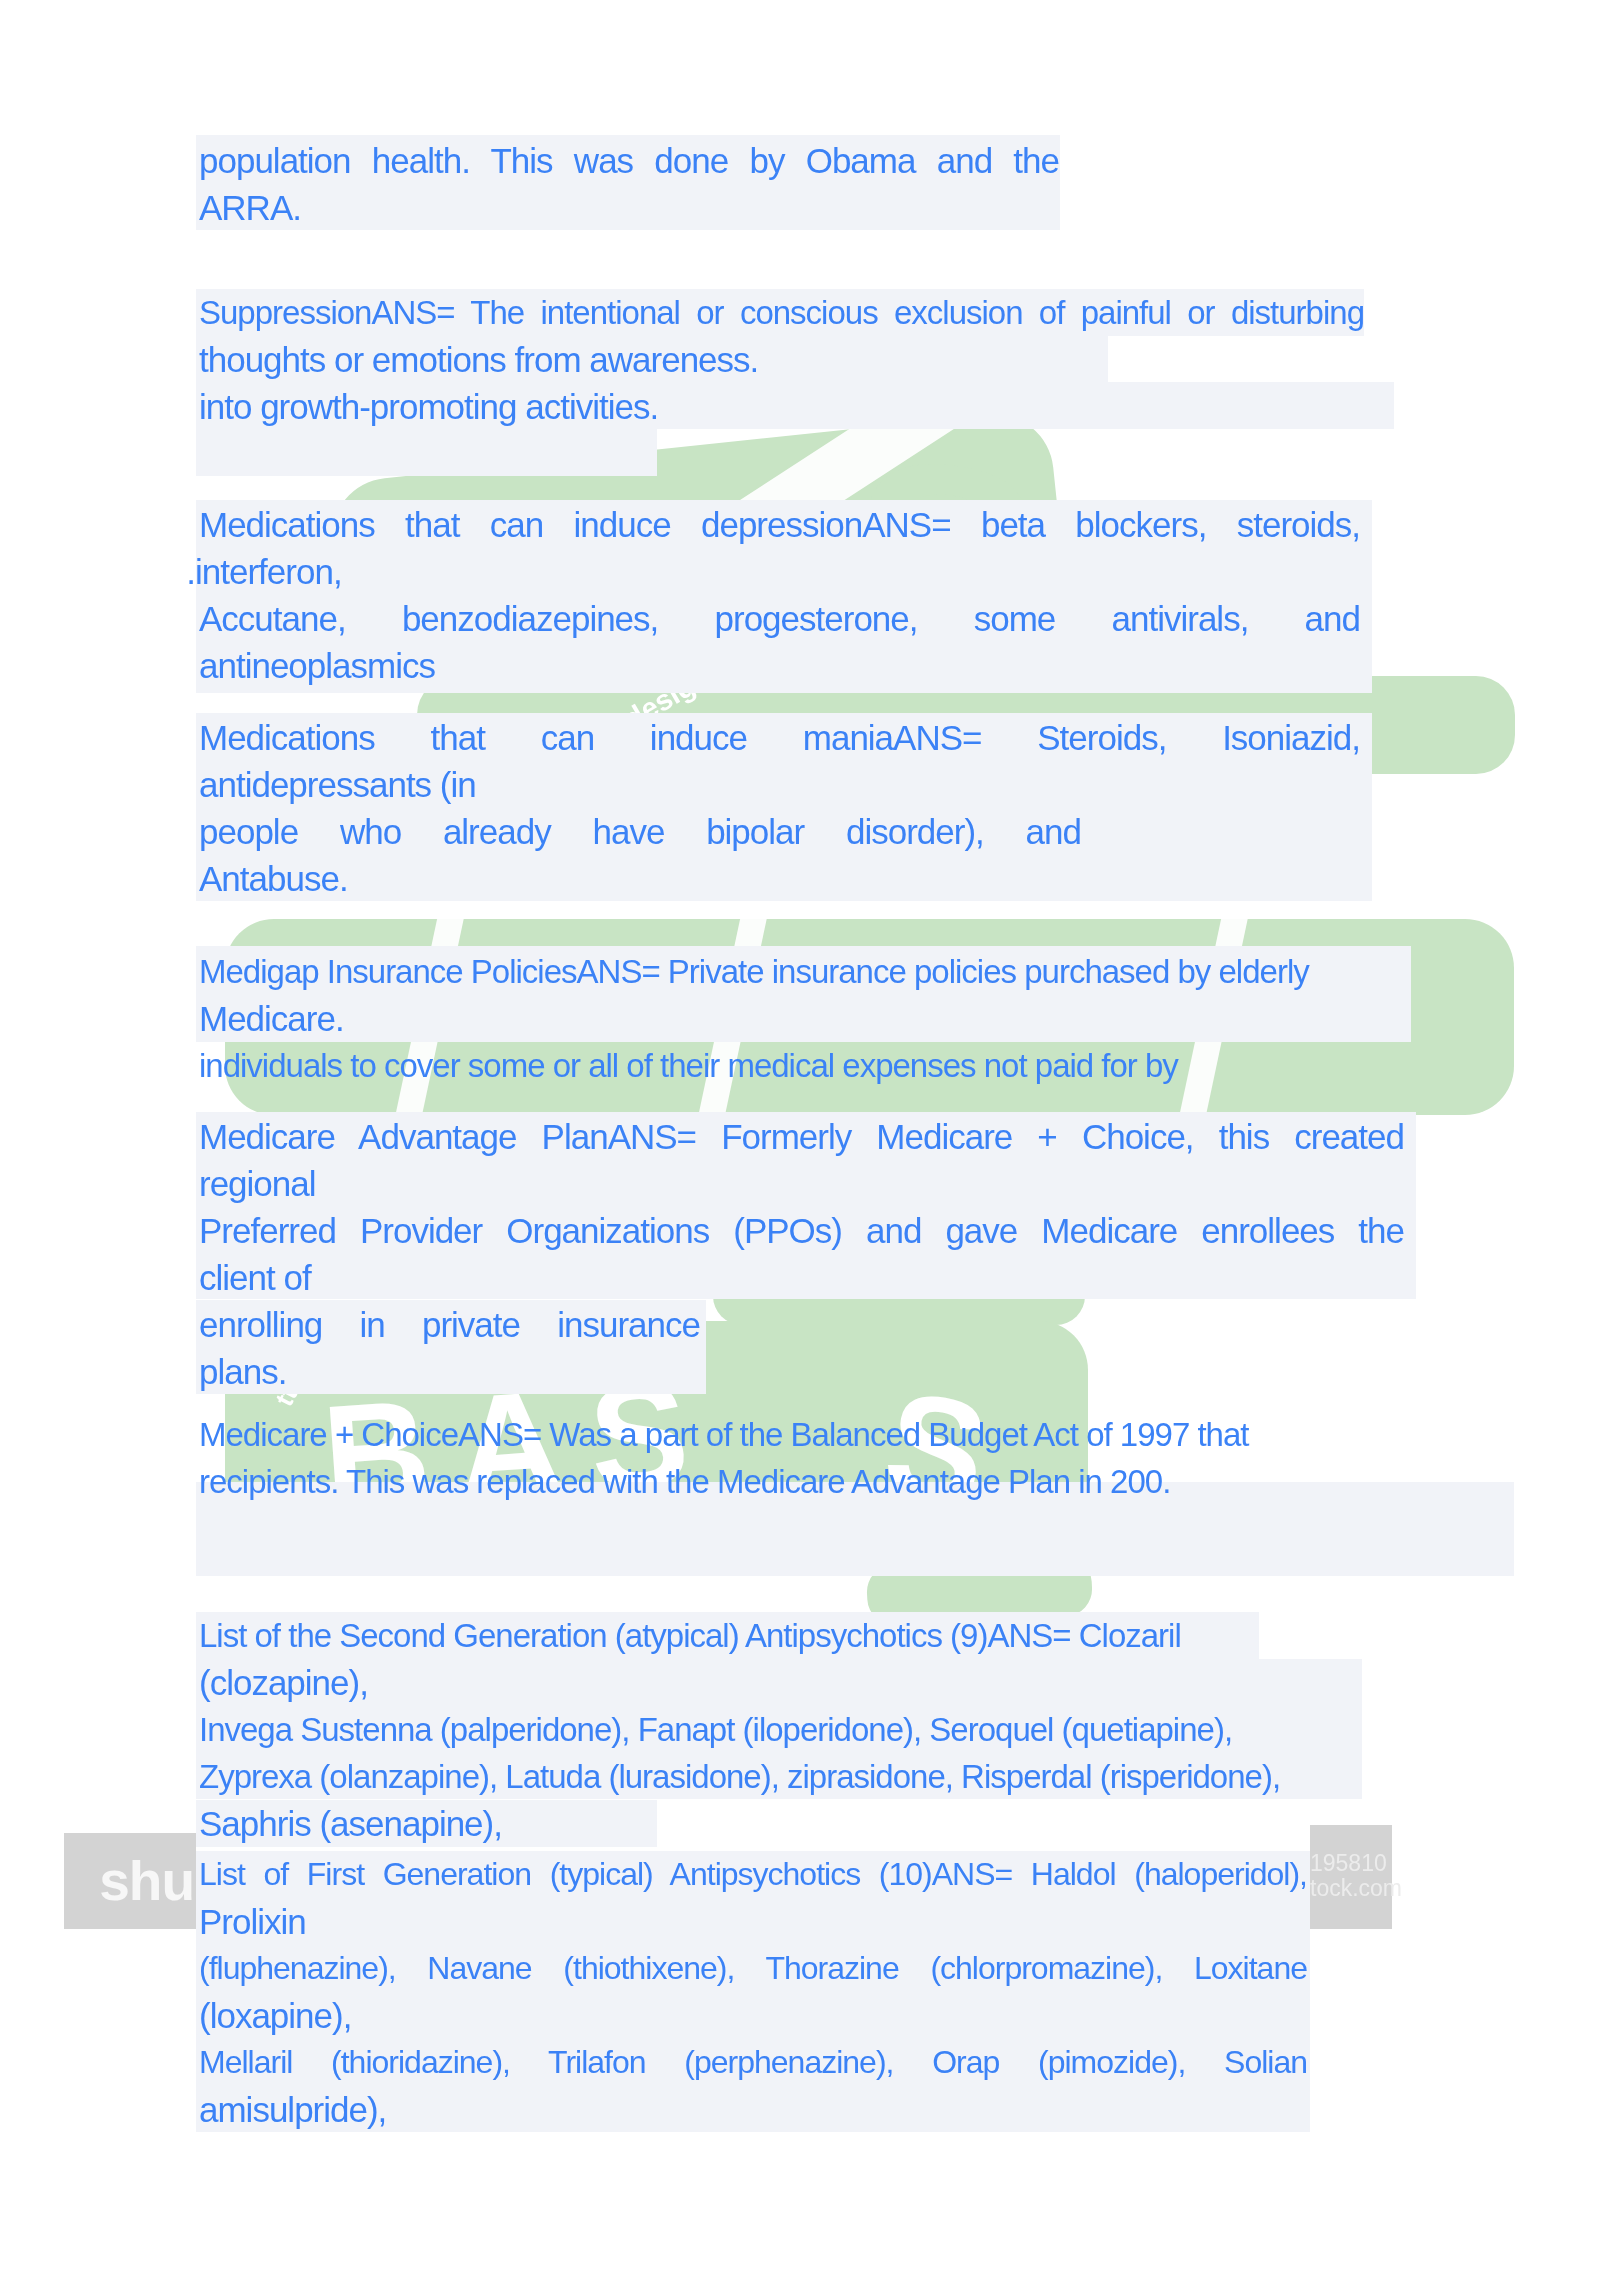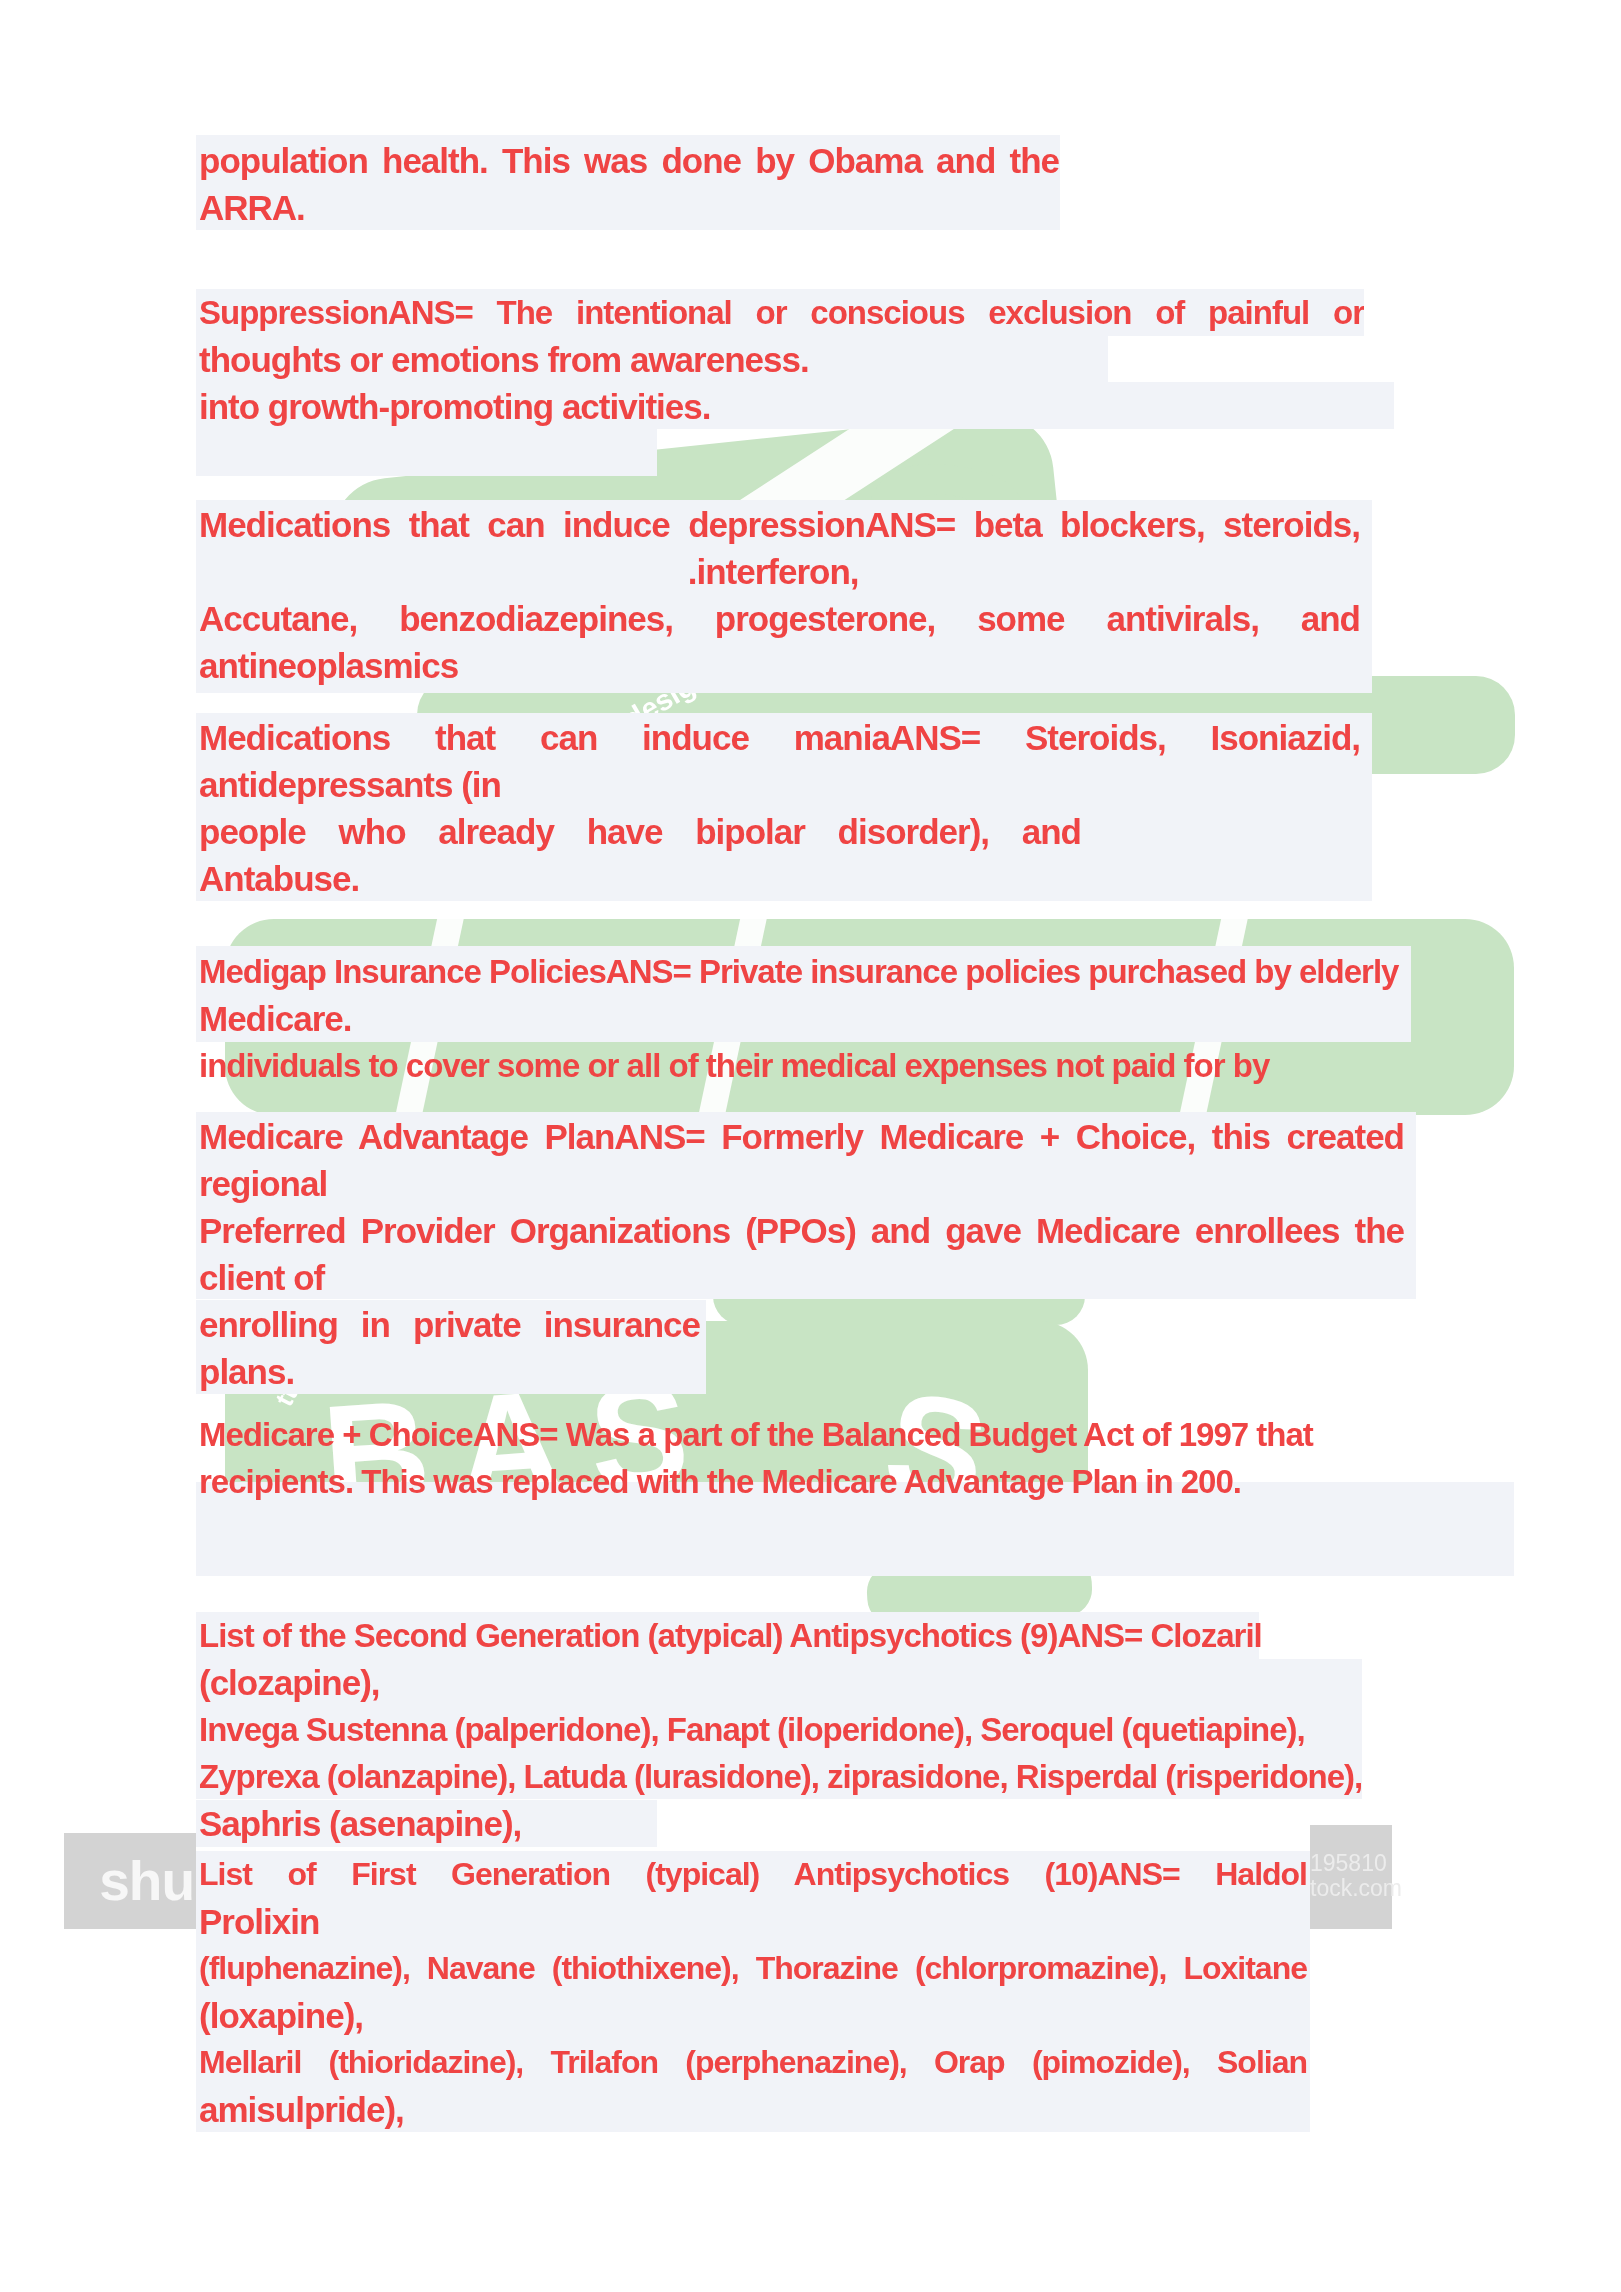--- a/index.html
+++ b/index.html
@@ -13,21 +13,21 @@
   .wfrag{position:absolute;color:#ffffff;font-weight:bold;z-index:1;}
   .wbig{position:absolute;color:#ffffff;font-weight:bold;z-index:1;letter-spacing:27.4px;}
   
   .graybar{position:absolute;background:#d3d3d3;z-index:1;}
   .shu{font-weight:bold;color:#f7f7f7;font-size:55px;line-height:96px;display:block;
        text-align:right;padding-right:2px;letter-spacing:-1px;}
   .stockid{color:#ececec;font-size:23px;line-height:25.5px;text-align:right;padding:25.5px 5.9px 0 0;}
   
   .hlrect{position:absolute;background:#f1f3f8;z-index:2;}
   
-  .tblock{position:absolute;z-index:3;color:#ef4444;font-weight:bold;font-size:35px;
+  .tblock{position:absolute;z-index:3;color:#3b82f6;font-weight:normal;font-size:35px;
           letter-spacing:-1px;}
   .ln{height:47px;line-height:47px;white-space:nowrap;}
   .j{white-space:normal;text-align:justify;text-align-last:justify;overflow:hidden;}
   .fs34{font-size:33px;}
   .fs33{font-size:32px;}
 </style>
 </head>
 <body>
 
 <div id="page">
@@ -83,21 +83,21 @@
         <div class="ln j" style="width: 860px;">population health. This was done by Obama and the</div>
         <div class="ln">ARRA.</div>
       </div>
       <div class="tblock" style="left: 199px; top: 289px;">
         <div class="ln j fs34" style="width: 1165px;">SuppressionANS= The intentional or conscious exclusion of painful or disturbing</div>
         <div class="ln">thoughts or emotions from awareness.</div>
         <div class="ln">into growth-promoting activities.</div>
       </div>
       <div class="tblock" style="left: 199px; top: 501px;">
         <div class="ln j" style="width: 1161px;">Medications that can induce depressionANS= beta blockers, steroids,</div>
-        <div class="ln" style="margin-left: -12.7px; text-align: center;">.interferon,</div>
+        <div class="ln" style="margin-left: -12.7px;">.interferon,</div>
         <div class="ln j" style="width: 1161px;">Accutane, benzodiazepines, progesterone, some antivirals, and</div>
         <div class="ln">antineoplasmics</div>
       </div>
       <div class="tblock" style="left: 199px; top: 714px;">
         <div class="ln j" style="width: 1161px;">Medications that can induce maniaANS= Steroids, Isoniazid,</div>
         <div class="ln">antidepressants (in</div>
         <div class="ln j" style="width: 882px;">people who already have bipolar disorder), and</div>
         <div class="ln">Antabuse.</div>
       </div>
       <div class="tblock" style="left: 199px; top: 948px;">

